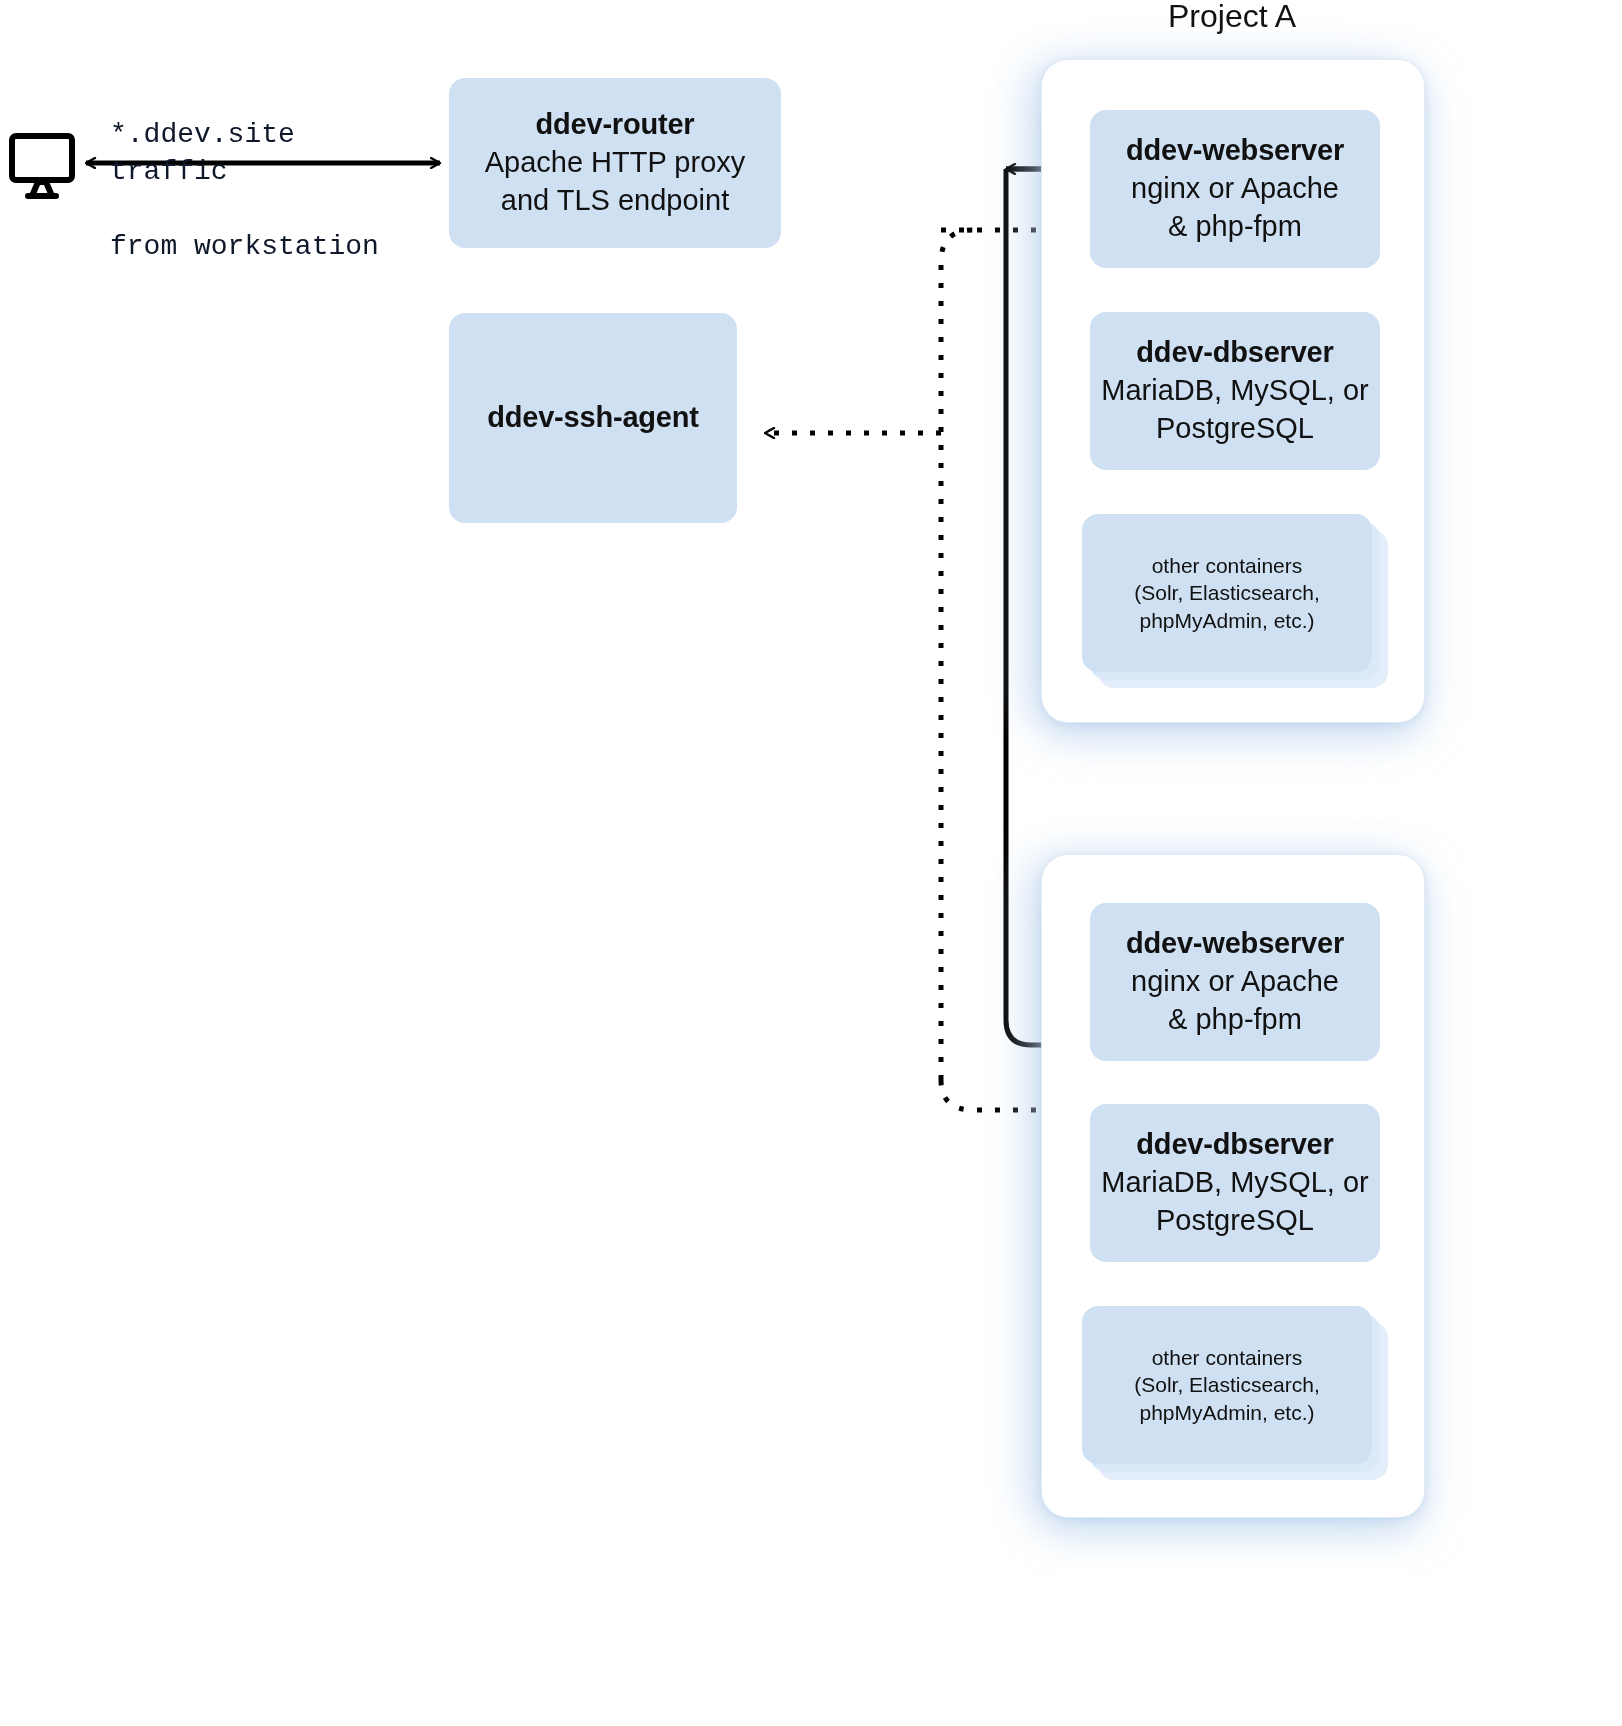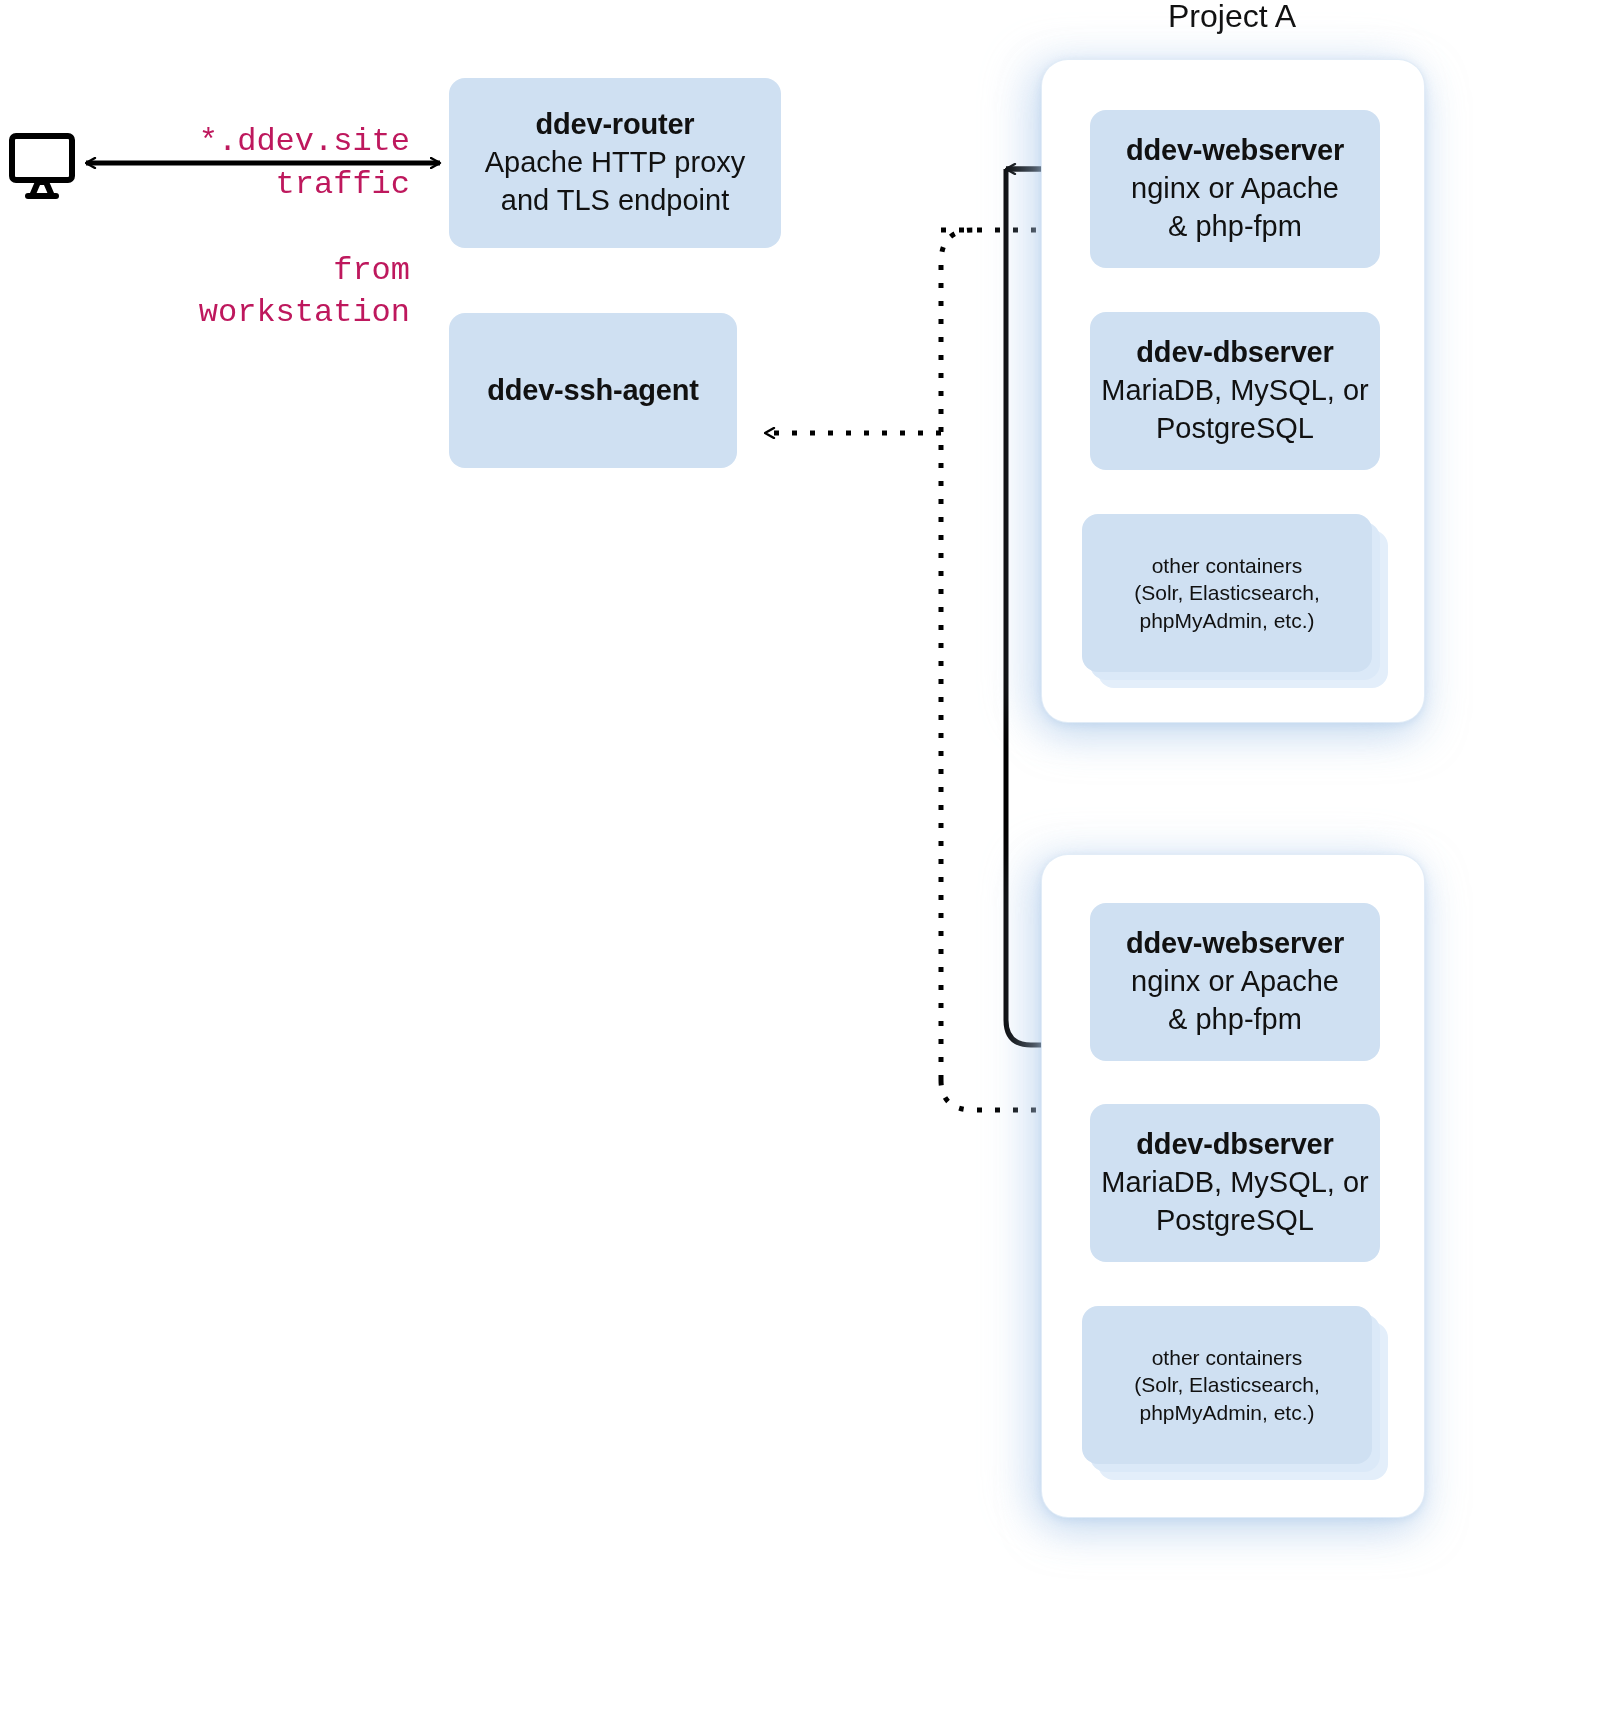--- a/index.html
+++ b/index.html
@@ -60,21 +60,21 @@
     display:flex;align-items:center;justify-content:center;text-align:center;
     font-size:21px;line-height:1.30;color:#111111;box-sizing:border-box;padding:6px 8px;
   }
 
   
   .monitor{position:absolute;}
 
   .edge-label{
     position:absolute;
     font-family:"Liberation Mono","DejaVu Sans Mono",monospace;
-    font-size:32px;line-height:1.34;text-align:right;color:#be185d;
+    font-size:28px;line-height:1.34;text-align:left;color:#0f172a;
     white-space:pre-line;
   }
   .edge-label .plain{font-family:Liberation Mono, monospace;}
 </style>
 </head>
 <body>
 
 <div id="canvas">
 
   <svg class="wires" viewBox="0 0 1622 1726" xmlns="http://www.w3.org/2000/svg">
@@ -126,21 +126,21 @@
     <div>*.ddev.site traffic</div>
     <div class="plain">from workstation</div>
   </div>
 
   <div class="svc" style="left:449px;top:78px;width:332px;height:170px;">
     <div class="ttl">ddev-router</div>
     <div class="sub">Apache HTTP proxy</div>
     <div class="sub">and TLS endpoint</div>
   </div>
 
-  <div class="svc" style="left:449px;top:313px;width:288px;height:155px;">
+  <div class="svc" style="left:449px;top:313px;width:288px;height:210px;">
     <div class="ttl">ddev-ssh-agent</div>
   </div>
 
   <div class="project-label" style="left:1042px;top:-2px;width:380px;">Project A</div>
 
   <div class="project" style="left:1042px;top:60px;width:382px;height:662px;"></div>
 
   <div class="svc" style="left:1090px;top:110px;width:290px;height:158px;">
     <div class="ttl">ddev-webserver</div>
     <div class="sub">nginx or Apache</div>

